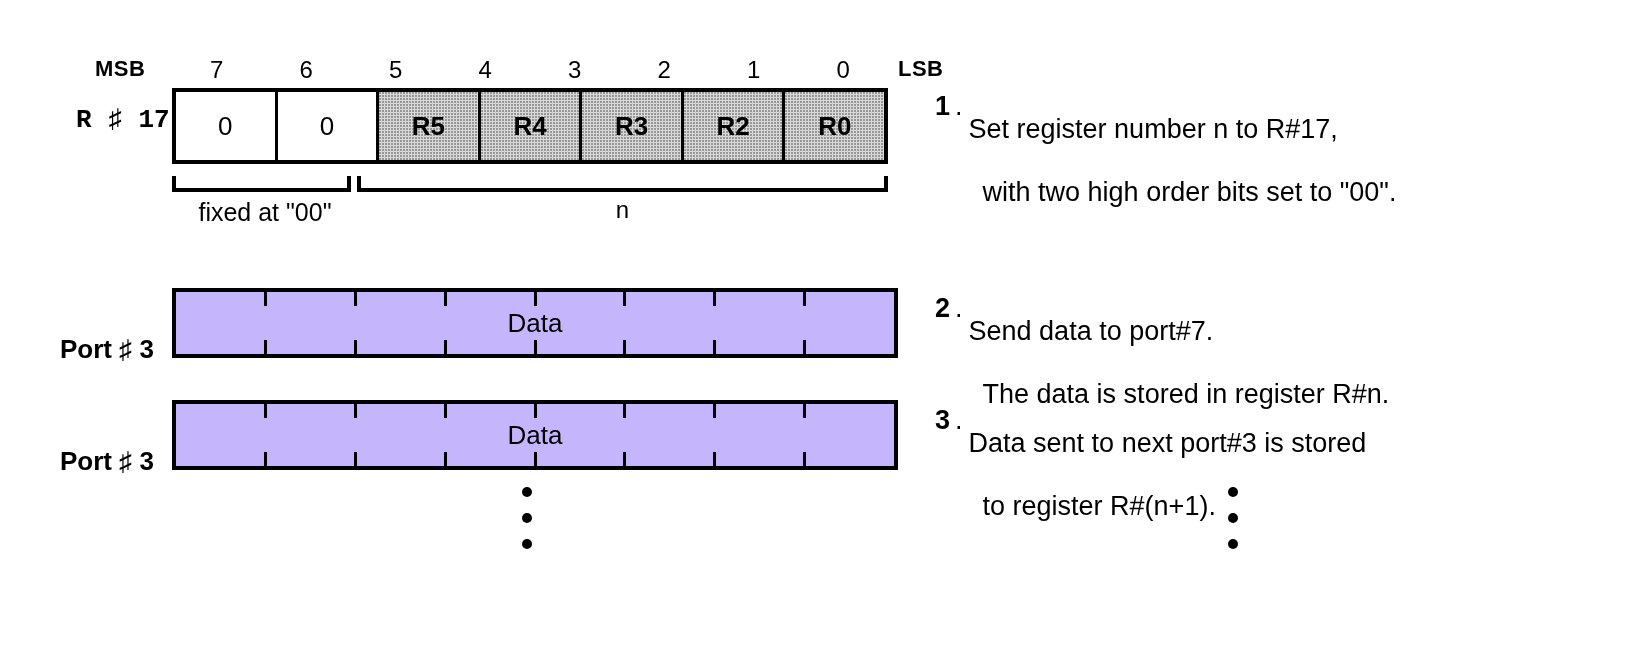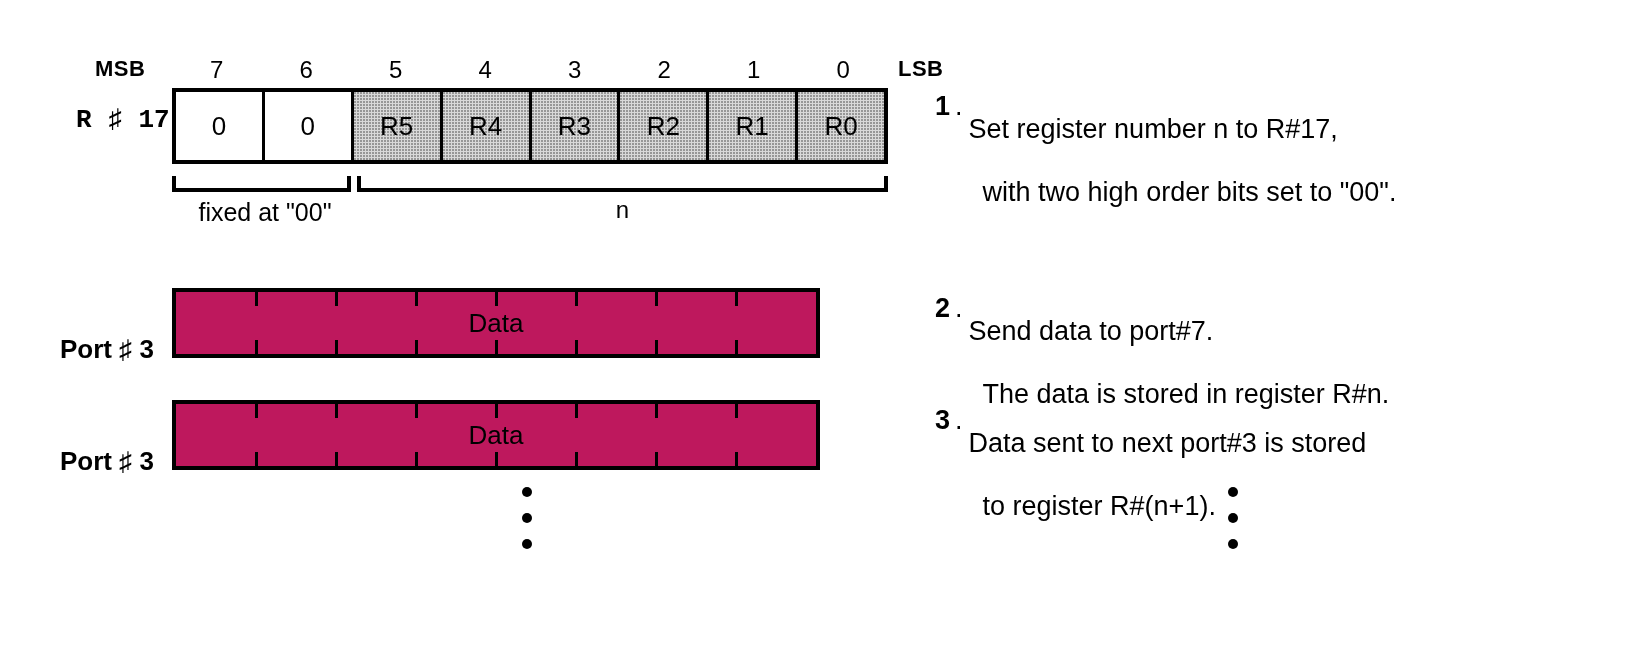--- a/index.html
+++ b/index.html
@@ -28,21 +28,21 @@
   
   #reg-label{left:76px;top:105px;font-size:26px;font-weight:600;
     font-family:Liberation Mono, monospace;white-space:nowrap;}
   #register-box{
     left:172px;top:88px;width:716px;height:76px;
     border:4px solid #000;box-sizing:border-box;display:flex;background:#fff;
   }
   .bit-cell{
     flex:1 1 0;box-sizing:border-box;border-right:3px solid #000;
     display:flex;align-items:center;justify-content:center;
-    font-size:26px;font-weight:400;font-family:"Liberation Sans", sans-serif;
+    font-size:26px;font-weight:700;font-family:"Liberation Sans", sans-serif;
   }
   .bit-cell:last-child{border-right:none;}
   .bit-cell.shaded{
     background-color:#d9d9d9;
     background-image:
       radial-gradient(circle at 1px 1px, rgba(0,0,0,0.30) 0.9px, transparent 1.1px);
     background-size:3px 3px;
   }
   .bit-cell.plain{background:#fff;font-weight:400;}
 
@@ -64,21 +64,21 @@
   #n-range .num{font-weight:700;font-size:23px;}
   #n-range .to{font-size:18px;}
 
   
   .port-label{font-size:26px;font-weight:700;font-family:Liberation Sans, sans-serif;
     white-space:nowrap;margin-top:28px;}
   #port1-label{left:60px;top:306px;}
   #port2-label{left:60px;top:418px;}
 
   .port-box{
-    width:648px;height:70px;border:4px solid #000;box-sizing:border-box;background:#be185d;
+    width:726px;height:70px;border:4px solid #000;box-sizing:border-box;background:#c4b5fd;
   }
   #port1-box{left:172px;top:288px;}
   #port2-box{left:172px;top:400px;}
   .port-inner{position:relative;width:100%;height:100%;}
   .tick{position:absolute;width:3px;background:#000;}
   .tick.top{top:0;height:14px;}
   .tick.bot{bottom:0;height:14px;}
   .port-data{
     position:absolute;left:0;right:0;top:50%;transform:translateY(-50%);
     text-align:center;font-size:26px;font-family:"Liberation Sans", sans-serif;
@@ -136,21 +136,20 @@
 
   <div class="abs" id="reg-label">R ♯ 17</div>
 
   <div class="abs" id="register-box">
     <div class="bit-cell plain">0</div>
     <div class="bit-cell plain">0</div>
     <div class="bit-cell shaded">R5</div>
     <div class="bit-cell shaded">R4</div>
     <div class="bit-cell shaded">R3</div>
     <div class="bit-cell shaded">R2</div>
-    <div class="bit-cell shaded">R1</div>
     <div class="bit-cell shaded">R0</div>
   </div>
 
   <div class="abs brace" id="brace-fixed">
     <div class="tipL"></div>
       <div class="bar"></div>
       <div class="tipR"></div>
   </div>
   <div class="abs brace" id="brace-n">
     <div class="tipL"></div>

